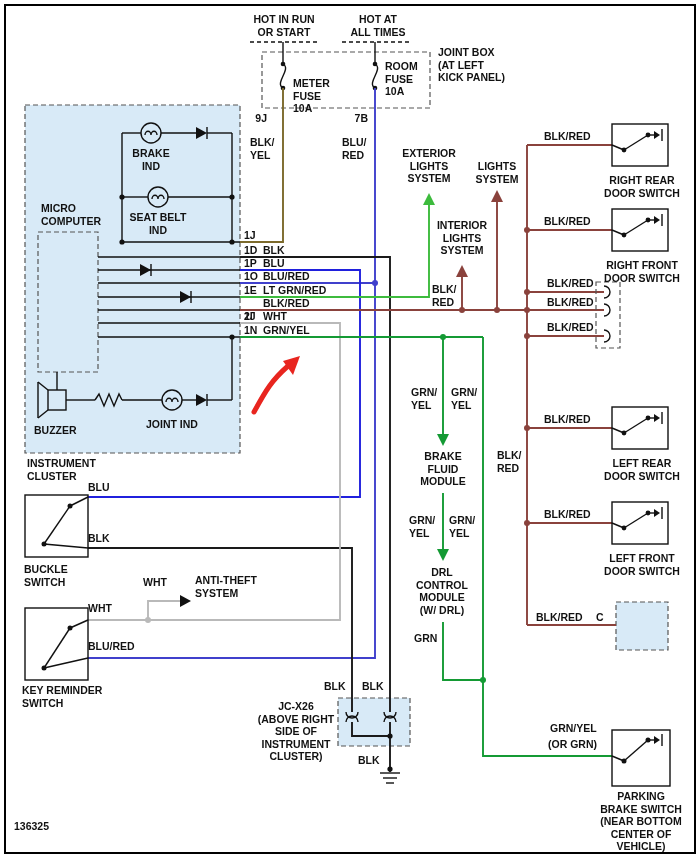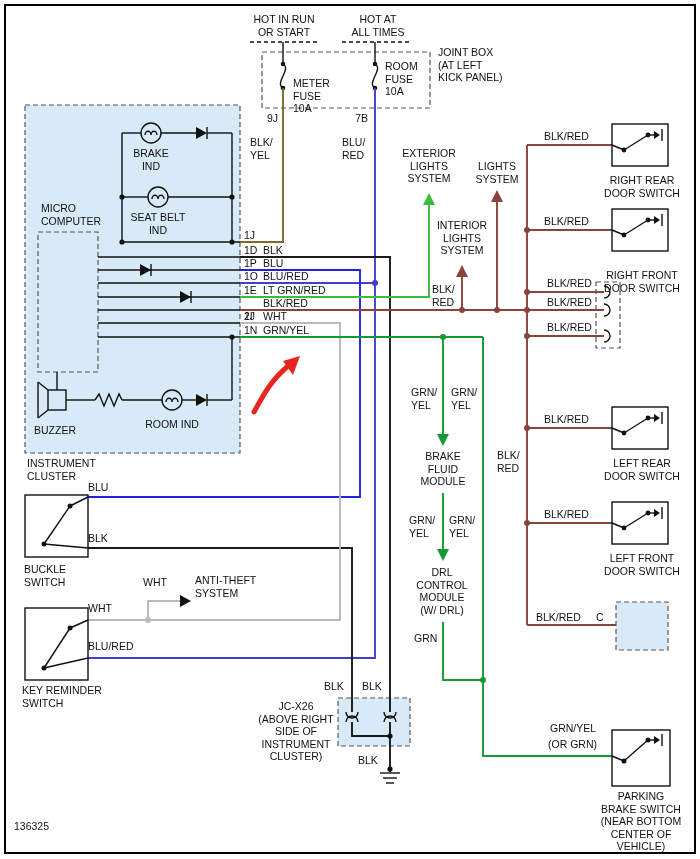--- a/index.html
+++ b/index.html
@@ -1,17 +1,17 @@
 <!DOCTYPE html>
 <html style="--clusterfill: #d8eaf7; --blkyel: #7c6a2c; --blured: #4040cc; --blu: #2020dd; --ltgrnred: #3dbb3d; --grnyel: #149a34; --blkred: #8a423c; --wht: #b9b9b9; --blk: #1a1a1a; --redarrow: #e8251f;"><head>
 <meta charset="utf-8">
 <style>
   html,body{margin:0;padding:0;background:#fff;}
   #page{position:relative;width:700px;height:859px;background:#fff;overflow:hidden;
-        font-family:"Liberation Sans",sans-serif;}
+        font-family:"Liberation Sans",sans-serif;font-weight:bold;}
   #diagram-svg{position:absolute;left:0;top:0;}
   .lbl{position:absolute;font-size:10.5px;line-height:12.5px;color:#111;
        white-space:pre-line;font-family:"Liberation Sans",sans-serif;}
   .c{text-align:center;}
   .r{text-align:right;}
   
   .wire{fill:none;stroke-width:1.9;stroke-linecap:butt;stroke-linejoin:miter;}
   .s-blkyel{stroke:var(--blkyel);} .s-blured{stroke:var(--blured);}
   .s-blu{stroke:var(--blu);}       .s-ltgrnred{stroke:var(--ltgrnred);}
   .s-grnyel{stroke:var(--grnyel);} .s-blkred{stroke:var(--blkred);}
@@ -264,21 +264,21 @@
 ALL TIMES</div>
 <div class="lbl" style="left:438px;top:46px;width:92px">JOINT BOX
 (AT LEFT
 KICK PANEL)</div>
 <div class="lbl" style="left:293px;top:77px;width:48px">METER
 FUSE
 10A</div>
 <div class="lbl" style="left:385px;top:60px;width:48px">ROOM
 FUSE
 10A</div>
-<div class="lbl r" style="left:256px;top:112px;width:22px">9J</div>
+<div class="lbl r" style="left:245px;top:112px;width:22px">9J</div>
 <div class="lbl r" style="left:346px;top:112px;width:22px">7B</div>
 <div class="lbl" style="left:250px;top:136px;width:30px">BLK/
 YEL</div>
 <div class="lbl" style="left:342px;top:136px;width:30px">BLU/
 RED</div>
 
 <div class="lbl c" style="left:398px;top:147px;width:62px">EXTERIOR
 LIGHTS
 SYSTEM</div>
 <div class="lbl c" style="left:468px;top:160px;width:58px">LIGHTS
@@ -290,21 +290,21 @@
 RED</div>
 <div class="lbl" style="left:195px;top:574px;width:84px">ANTI-THEFT
 SYSTEM</div>
 
 <div class="lbl" style="left:41px;top:202px;width:72px">MICRO
 COMPUTER</div>
 <div class="lbl c" style="left:123px;top:147px;width:56px">BRAKE
 IND</div>
 <div class="lbl c" style="left:126px;top:211px;width:64px">SEAT BELT
 IND</div>
-<div class="lbl c" style="left:140px;top:418px;width:64px">ROOM IND</div>
+<div class="lbl c" style="left:140px;top:418px;width:64px">JOINT IND</div>
 <div class="lbl" style="left:34px;top:424px;width:56px">BUZZER</div>
 <div class="lbl" style="left:27px;top:457px;width:90px">INSTRUMENT
 CLUSTER</div>
 
 <div class="lbl" style="left:244px;top:229px;width:18px">1J</div>
 <div class="lbl" style="left:263px;top:229px;width:92px"></div>
 <div class="lbl" style="left:244px;top:244px;width:18px">1D</div>
 <div class="lbl" style="left:263px;top:244px;width:92px">BLK</div>
 <div class="lbl" style="left:244px;top:257px;width:18px">1P</div>
 <div class="lbl" style="left:263px;top:257px;width:92px">BLU</div>
@@ -318,21 +318,21 @@
 <div class="lbl" style="left:263px;top:310px;width:92px">WHT</div>
 <div class="lbl" style="left:244px;top:324px;width:18px">1N</div>
 <div class="lbl" style="left:263px;top:324px;width:92px">GRN/YEL</div>
 
 <div class="lbl" style="left:24px;top:563px;width:64px">BUCKLE
 SWITCH</div>
 <div class="lbl" style="left:22px;top:684px;width:92px">KEY REMINDER
 SWITCH</div>
 <div class="lbl c" style="left:598px;top:174px;width:88px">RIGHT REAR
 DOOR SWITCH</div>
-<div class="lbl c" style="left:596px;top:269px;width:92px">RIGHT FRONT
+<div class="lbl c" style="left:596px;top:259px;width:92px">RIGHT FRONT
 DOOR SWITCH</div>
 <div class="lbl c" style="left:598px;top:457px;width:88px">LEFT REAR
 DOOR SWITCH</div>
 <div class="lbl c" style="left:596px;top:552px;width:92px">LEFT FRONT
 DOOR SWITCH</div>
 <div class="lbl c" style="left:586px;top:790px;width:110px">PARKING
 BRAKE SWITCH
 (NEAR BOTTOM
 CENTER OF
 VEHICLE)</div>

